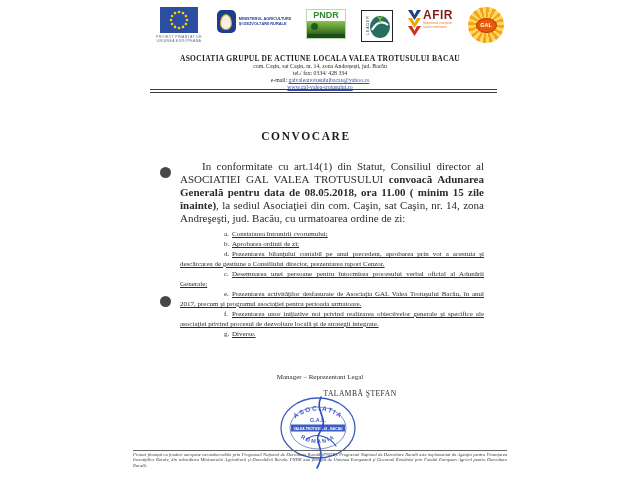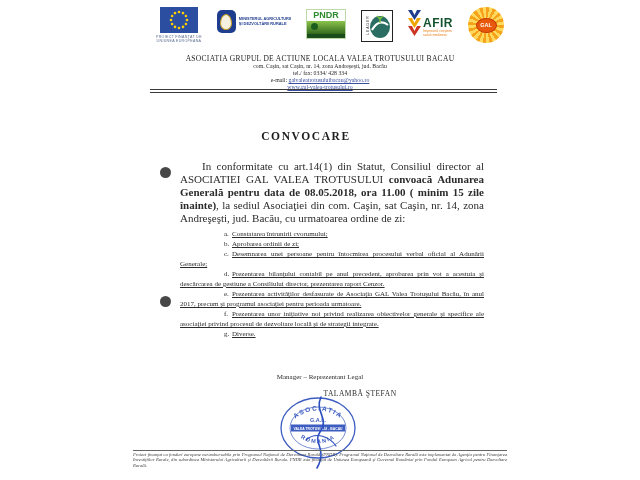--- a/index.html
+++ b/index.html
@@ -29,33 +29,33 @@
   .pndr-land::after { content:""; position:absolute; left:4px; top:2px; width:7px; height:7px;
                       background:#1b5e20; border-radius:50%; }
   .pndr-strip { width:100%; height:4px; background:#1a4d1a; }
   .leader { width:30px; height:30px; border:1px solid #222; margin-top:3px; position:relative;
             background:#fff; }
   .leader-word { position:absolute; left:-4px; top:12px; transform:rotate(-90deg);
                  font-family:"Liberation Sans", sans-serif; font-size:3.4px; letter-spacing:1px; color:#111; }
   .leader-art { position:absolute; right:1px; top:2px; }
   .afir { flex-direction:row; align-items:flex-start; margin-top:2px; }
   .afir-text { margin-left:2px; }
-  .afir-word { font-family:"Liberation Sans", sans-serif; font-weight:bold; color:#14532d;
-               font-size:12px; line-height:12px; letter-spacing:.5px;margin-top:8px; }
+  .afir-word { font-family:"Liberation Sans", sans-serif; font-weight:bold; color:#7f1d1d;
+               font-size:12px; line-height:12px; letter-spacing:.5px; }
   .afir-tag { font-family:"Liberation Sans", sans-serif; font-size:3.6px; line-height:4.4px; color:#e8821e; }
   .gal-burst { width:36px; height:36px; border-radius:50%;
                background:repeating-conic-gradient(from 0deg, #f6a21a 0deg 11deg, #ffd95e 11deg 22.5deg);
                display:flex; align-items:center; justify-content:center; }
   .gal-center { width:19px; height:13px; border-radius:50%; background:#e8590c; border:1px solid #c43b00;
                 color:#fff; font-family:"Liberation Sans", sans-serif; font-size:5.5px; font-weight:bold;
                 display:flex; align-items:center; justify-content:center; }
 
   
   .org { position:absolute; top:55px; left:0; width:640px; text-align:center; }
-  .org-name { font-size:7.5px; font-weight:normal; letter-spacing:.3px; line-height:8px; color:#1c1c1c; }
+  .org-name { font-size:7.5px; font-weight:bold; letter-spacing:.3px; line-height:8px; color:#1c1c1c; }
   .org-line { font-size:5.8px; line-height:7px; color:#2b2b2b; }
   .org-link { color:#3b4fa0; text-decoration:underline; }
   .hrule { position:absolute; top:89px; left:150px; width:347px; height:2px;
            border-top:1px solid #3a3a3a; border-bottom:1px solid #3a3a3a; }
 
   
   .title { position:absolute; top:130px; left:0; width:612px; text-align:center;
            font-weight:bold; font-size:11.5px; letter-spacing:1.6px; color:#1c1c1c; }
   .intro { position:absolute; top:160px; left:180px; width:304px;
            font-size:11px; line-height:13px; text-align:justify; text-indent:22px; }
@@ -169,22 +169,22 @@
   </div>
   <div class="hrule"></div>
 
   <div class="title">CONVOCARE</div>
 
   <div class="intro"><span>In conformitate cu art.14(1) din Statut, Consiliul director al ASOCIATIEI GAL VALEA TROTUSULUI </span><span class="bold">convoacă Adunarea Generală pentru data de 08.05.2018, ora 11.00 ( minim 15 zile înainte)</span><span>, la sediul Asociaţiei din com. Caşin, sat Caşin, nr. 14, zona Andreşeşti, jud. Bacău, cu urmatoarea ordine de zi:</span></div>
 
   <div class="agenda">
     <div class="agenda-item"><span class="agenda-letter">a.</span><span>Constatarea întrunirii cvorumului;</span></div>
     <div class="agenda-item"><span class="agenda-letter">b.</span><span>Aprobarea ordinii de zi;</span></div>
+    <div class="agenda-item"><span class="agenda-letter">d.</span><span>Prezentarea bilanţului contabil pe anul precedent, aprobarea prin vot a acestuia şi descărcarea de gestiune a Consiliului director, prezentarea raport Cenzor.</span></div>
     <div class="agenda-item"><span class="agenda-letter">c.</span><span>Desemnarea unei persoane pentru întocmirea procesului verbal oficial al Adunării Generale;</span></div>
-    <div class="agenda-item"><span class="agenda-letter">d.</span><span>Prezentarea bilanţului contabil pe anul precedent, aprobarea prin vot a acestuia şi descărcarea de gestiune a Consiliului director, prezentarea raport Cenzor.</span></div>
     <div class="agenda-item"><span class="agenda-letter">e.</span><span>Prezentarea activităţilor desfasurate de Asociaţia GAL Valea Trotuşului Bacău, în anul 2017, precum şi programul asociaţiei pentru perioada urmatoare.</span></div>
     <div class="agenda-item"><span class="agenda-letter">f.</span><span>Prezentarea unor iniţiative noi privind realizarea obiectivelor generale şi specifice ale asociaţiei privind procesul de dezvoltare locală  şi de strategii integrate.</span></div>
     <div class="agenda-item"><span class="agenda-letter">g.</span><span>Diverse.</span></div>
   </div>
 
   <div class="sig-role">Manager – Reprezentant Legal</div>
   <div class="sig-name">TALAMBĂ ŞTEFAN</div>
 
   <svg class="stamp" width="88" height="78" viewBox="0 0 88 78">
     <defs>

